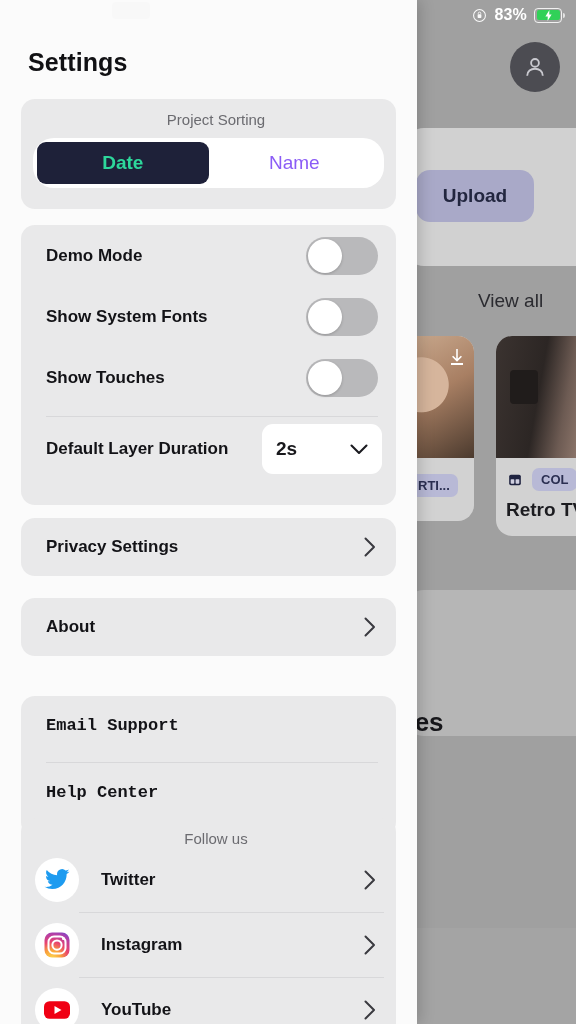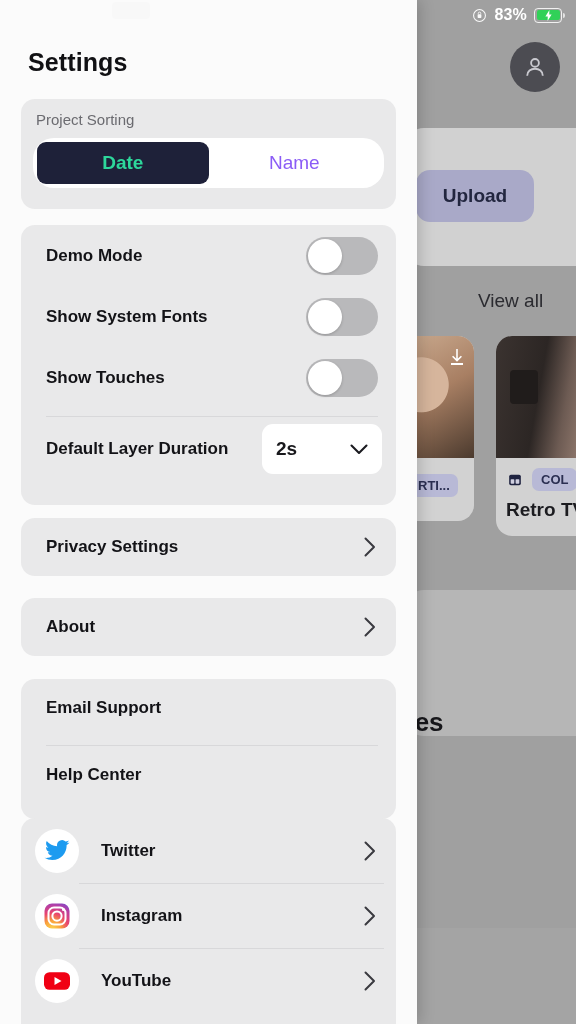--- a/index.html
+++ b/index.html
@@ -138,20 +138,21 @@
     background: rgba(168,168,168,.55);
   }
 
   
   #sidebar {
     position: absolute; top: 0; left: 0;
     width: 417px; height: 1024px;
     background: #fbfbfb;
     box-shadow: 3px 0 14px rgba(0,0,0,.18);
     overflow: hidden;
+    text-align: center;
   }
   .sb-ghost {
     position: absolute; left: 112px; top: 2px;
     width: 38px; height: 17px; border-radius: 3px;
     background: rgba(0,0,0,.012);
   }
   .panel-title {
     position: absolute; left: 28px; top: 48px;
     font-size: 25px; font-weight: 700; color: #111114;
     letter-spacing: .1px;
@@ -207,21 +208,21 @@
     width: 120px; height: 50px; background: #ffffff; border-radius: 11px;
     display: flex; align-items: center; justify-content: space-between;
     padding: 0 14px;
   }
   .dropdown .dval { font-size: 19px; font-weight: 600; color: #18181c; }
   .dropdown .chev { width: 18px; height: 11px; }
 
   
   #card-privacy { top: 518px; height: 58px; }
   #card-about   { top: 598px; height: 58px; }
-  #card-support { top: 679px; height: 140px; }
+  #card-support { top: 696px; height: 140px; font-family: Liberation Mono, monospace; }
   .navrow {
     height: 58px; display: flex; align-items: center;
     padding: 0 20px 0 25px; justify-content: space-between;
   }
   .navrow .nlabel { font-size: 17px; font-weight: 600; color: #131317; }
   .chev-r { width: 12px; height: 20px; }
 
   
   #card-follow { top: 818px; height: 206px; border-radius: 14px 14px 0 0; }
   .follow-label { font-size: 15px; color: #6b6b70; padding: 12px 0 0 15px; }
@@ -380,20 +381,21 @@
       <div class="navrow">
         <span class="nlabel">Email Support</span>
       </div>
       <div class="divider"></div>
       <div class="navrow">
         <span class="nlabel">Help Center</span>
       </div>
     </div>
 
     <div class="card" id="card-follow">
+      <div class="follow-label">Follow us</div>
 
       <div class="srow">
         <span class="sicon-wrap">
           <svg viewBox="0 0 24 24">
               <path d="M22 5.1a8 8 0 0 1-2.3.65A4.05 4.05 0 0 0 21.45 3.5a8.1 8.1 0 0 1-2.57.98A4.04 4.04 0 0 0 12 7.25c0 .32.03.63.1.92A11.47 11.47 0 0 1 3.8 3.95a4.04 4.04 0 0 0 1.25 5.4 4 4 0 0 1-1.83-.5v.05a4.05 4.05 0 0 0 3.24 3.97 4.1 4.1 0 0 1-1.82.07 4.05 4.05 0 0 0 3.78 2.81A8.12 8.12 0 0 1 2 17.42a11.44 11.44 0 0 0 6.2 1.82c7.44 0 11.5-6.16 11.5-11.5l-.01-.53A8.2 8.2 0 0 0 22 5.1z" fill="#1d9bf0"></path>
             </svg>
         </span>
         <span class="rest">
           <span class="slabel">Twitter</span>
           <svg class="chev-r" viewBox="0 0 12 20">

